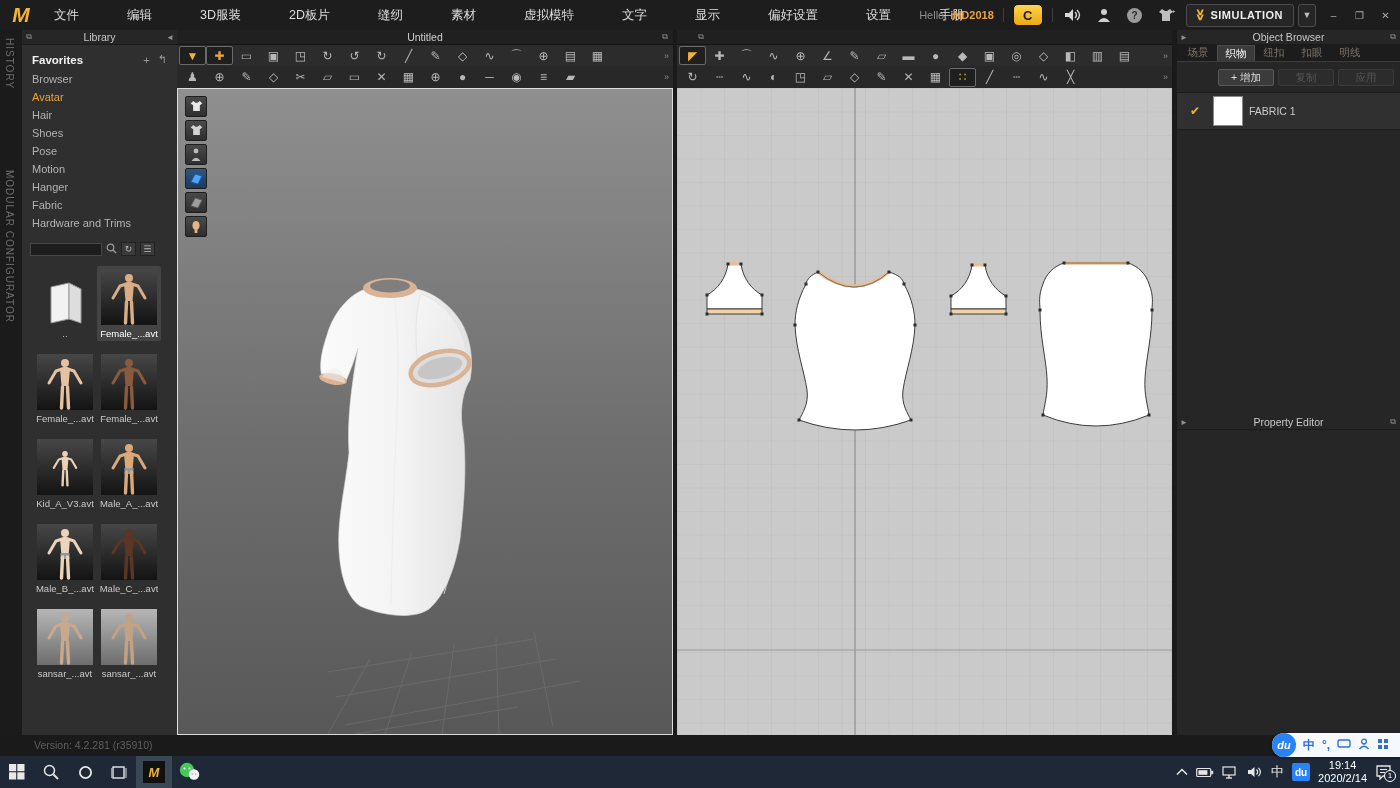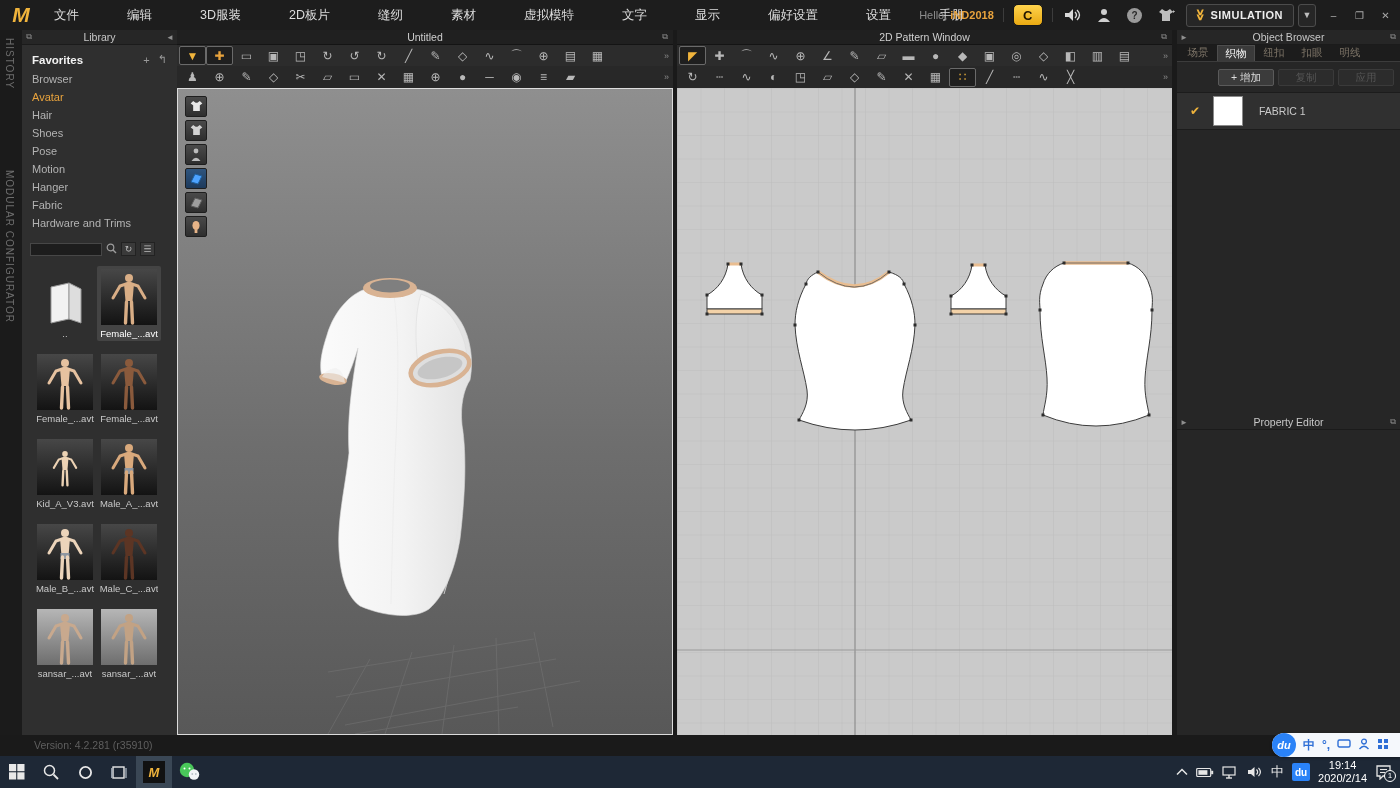--- a/index.html
+++ b/index.html
@@ -103,21 +103,21 @@
     justify-content:center; }
   .ob-tab.active { background:#3a3a3a; color:#fff; border:1px solid #4d4d4d; border-bottom:none; }
   #ob-btn-row { display:flex; justify-content:flex-end; gap:4px; padding:7px 6px 6px 6px; }
   .ob-btn { min-width:56px; height:17px; font-size:10.5px; display:flex; align-items:center; justify-content:center;
     background:#3b3b3b; border:1px solid #5a5a5a; color:#ddd; border-radius:2px; }
   .ob-btn.disabled { background:#2c2c2c; border-color:#3a3a3a; color:#555; }
   #fabric-row { display:flex; align-items:center; height:38px; background:#303030;
     border-top:1px solid #1c1c1c; border-bottom:1px solid #1c1c1c; }
   #fabric-check { width:36px; text-align:center; color:var(--accent-yellow); font-size:12px; }
   #fabric-swatch { width:30px; height:30px; background:#fff; border:1px solid #8a8a8a; }
-  #fabric-name { padding-left:16px; font-size:10.5px; color:#c9c9c9; }
+  #fabric-name { padding-left:6px; font-size:10.5px; color:#c9c9c9; }
   #pe-header { position:absolute; left:0; top:385px; width:223px; }
 
   
   #status-strip { position:absolute; left:0; top:735px; width:1400px; height:21px; background:#1a1a1a; }
   #version { position:absolute; left:34px; top:4px; font-size:10.5px; color:#5f5f5f; }
   #taskbar { position:absolute; left:0; top:756px; width:1400px; height:32px; background:#1e2836;
     display:flex; align-items:center; }
   .tb-ic { width:34px; height:32px; display:flex; align-items:center; justify-content:center; }
   #tb-md { width:36px; height:32px; background:#3a4755; display:flex; align-items:center; justify-content:center; }
   #tb-md-badge { width:22px; height:22px; background:#111; display:flex; align-items:center; justify-content:center;
@@ -502,21 +502,20 @@
           <svg width="12" height="14" viewBox="0 0 12 14">
             <ellipse cx="6" cy="5.5" rx="3.6" ry="4.6" fill="#e7b488"></ellipse>
             <rect x="4.6" y="9.5" width="2.8" height="3.5" fill="#e7b488"></rect>
           </svg>
         </div>
       </div>
   </div>
 
   <div class="dock-title" id="win2d-title">
     <span class="dt-pop"> </span>
-    <span class="dt-text">2D Pattern Window</span>
     <span class="dt-pop">⧉</span>
   </div>
   <div class="tbar" id="tb2d-1">
       <div class="ticon yellow active">◤</div>
       <div class="ticon">✚</div>
       <div class="ticon">⌒</div>
       <div class="ticon">∿</div>
       <div class="ticon">⊕</div>
       <div class="ticon">∠</div>
       <div class="ticon">✎</div>

